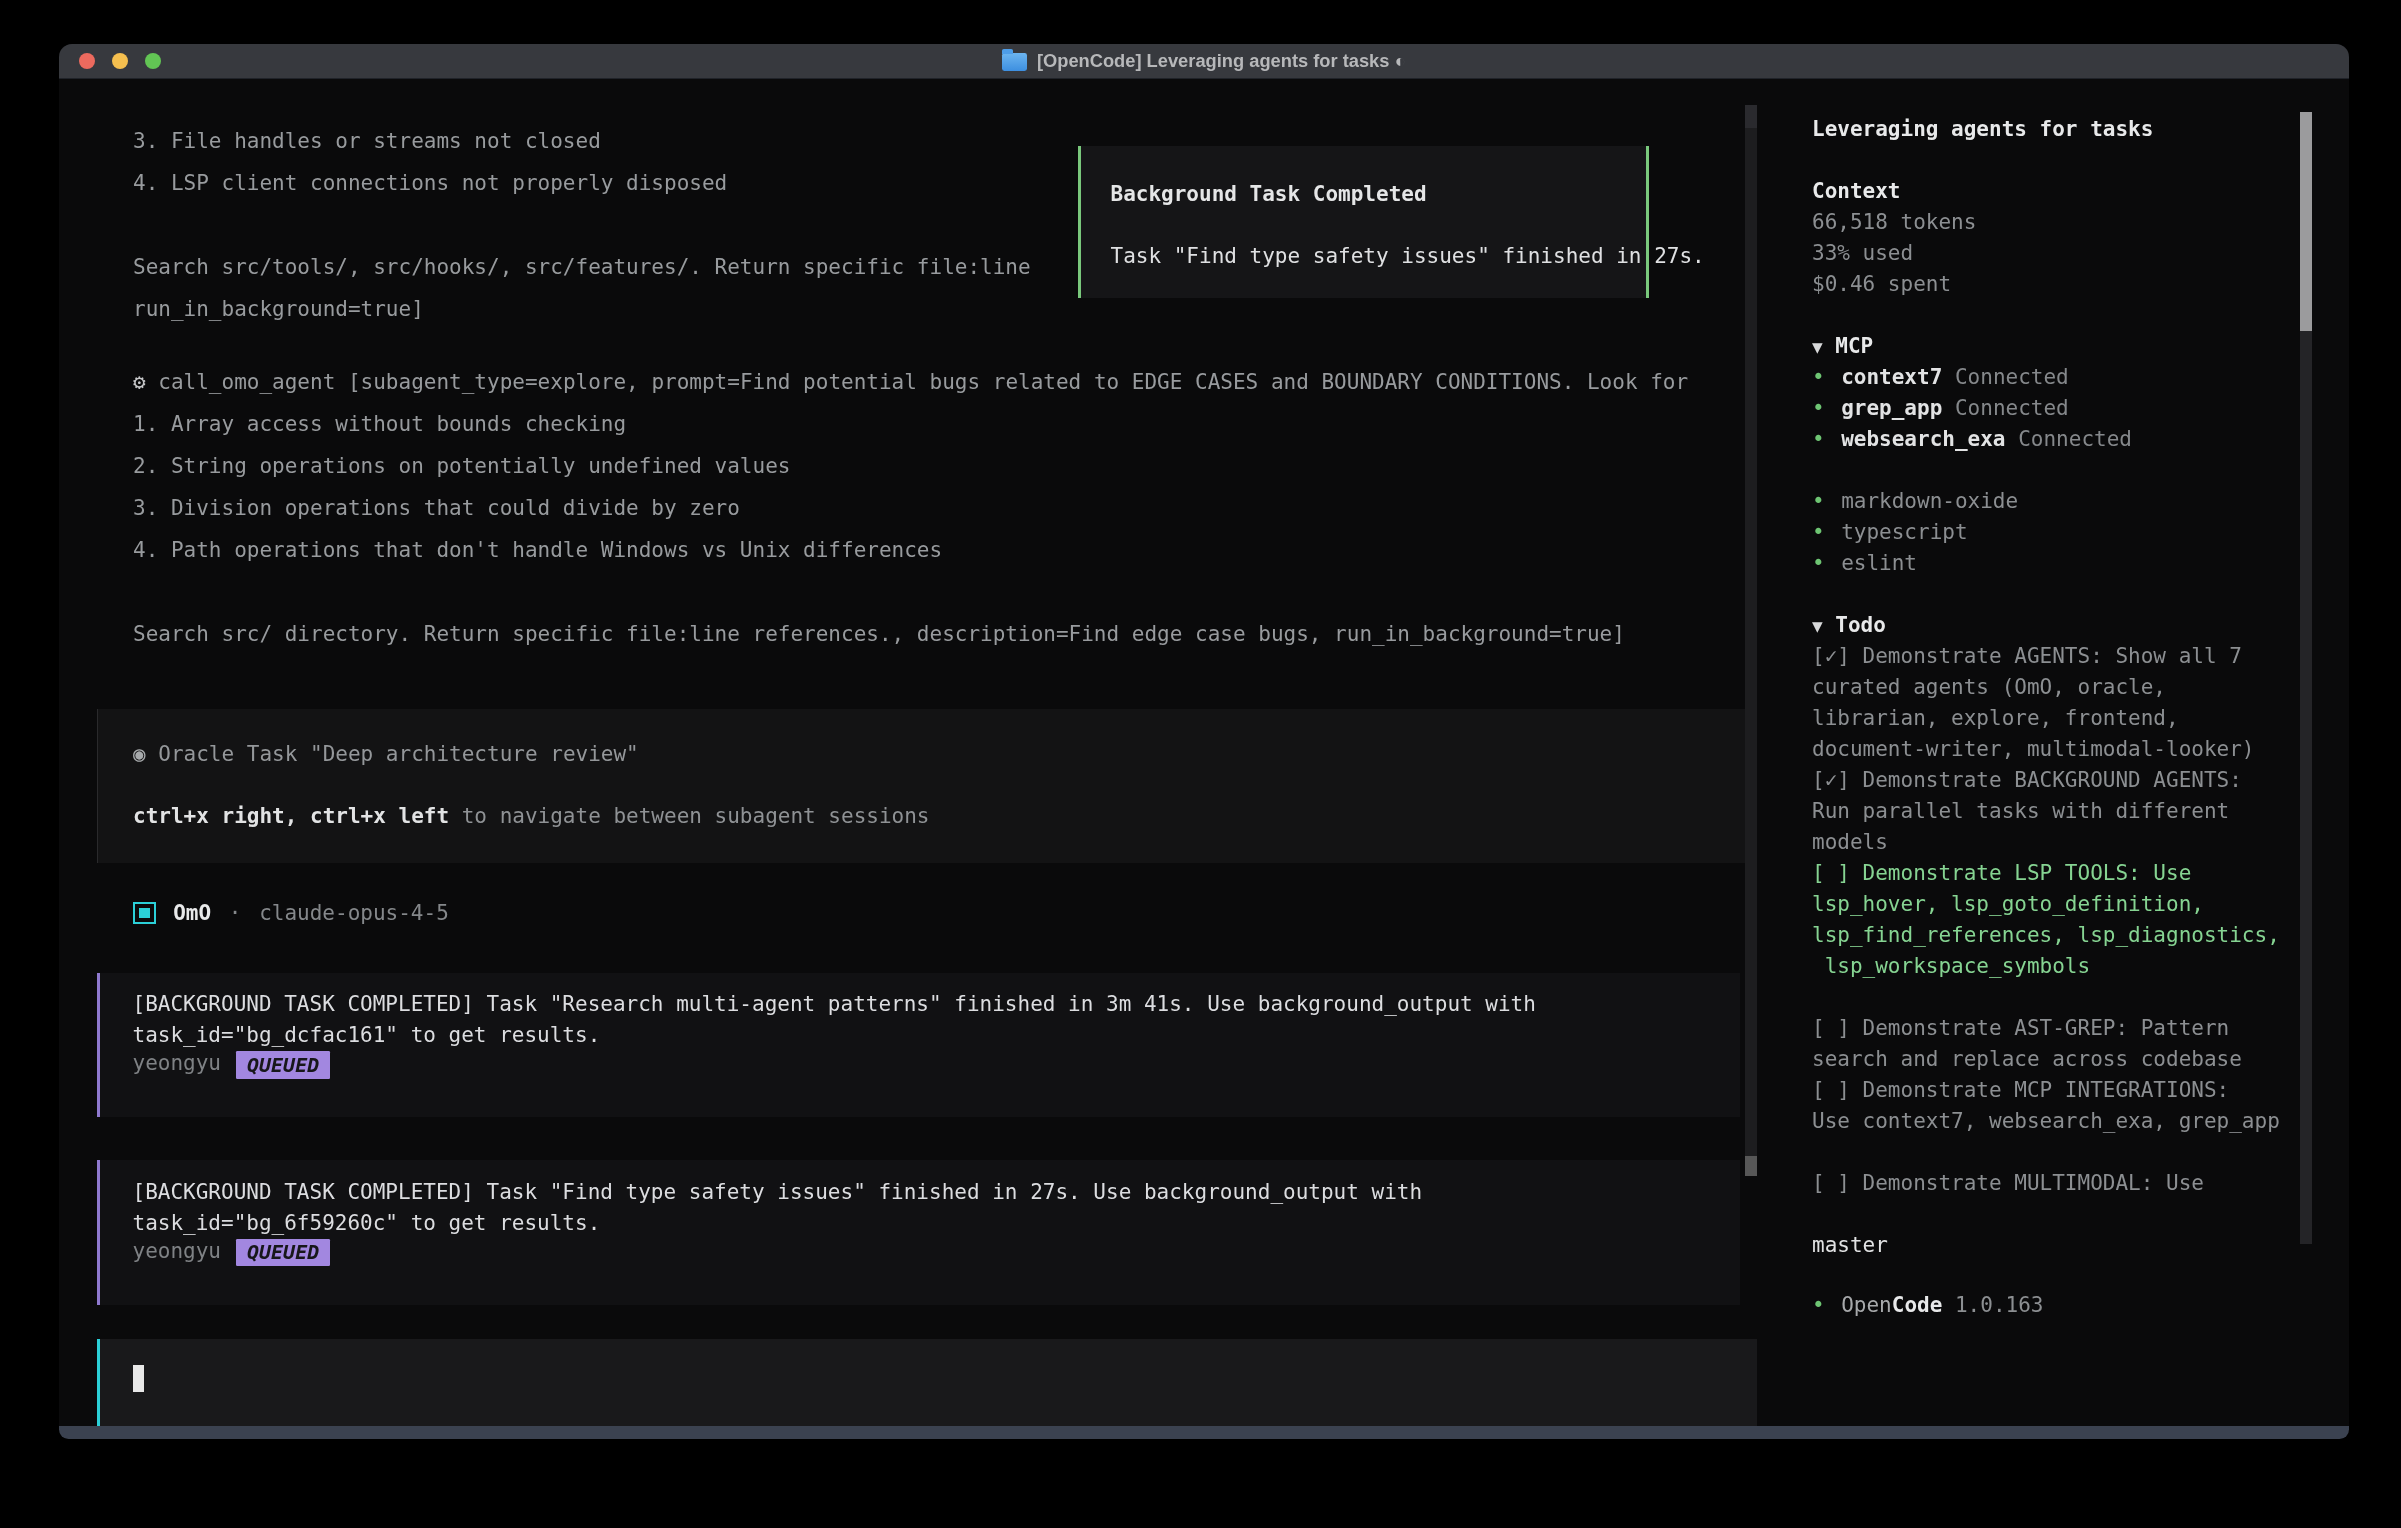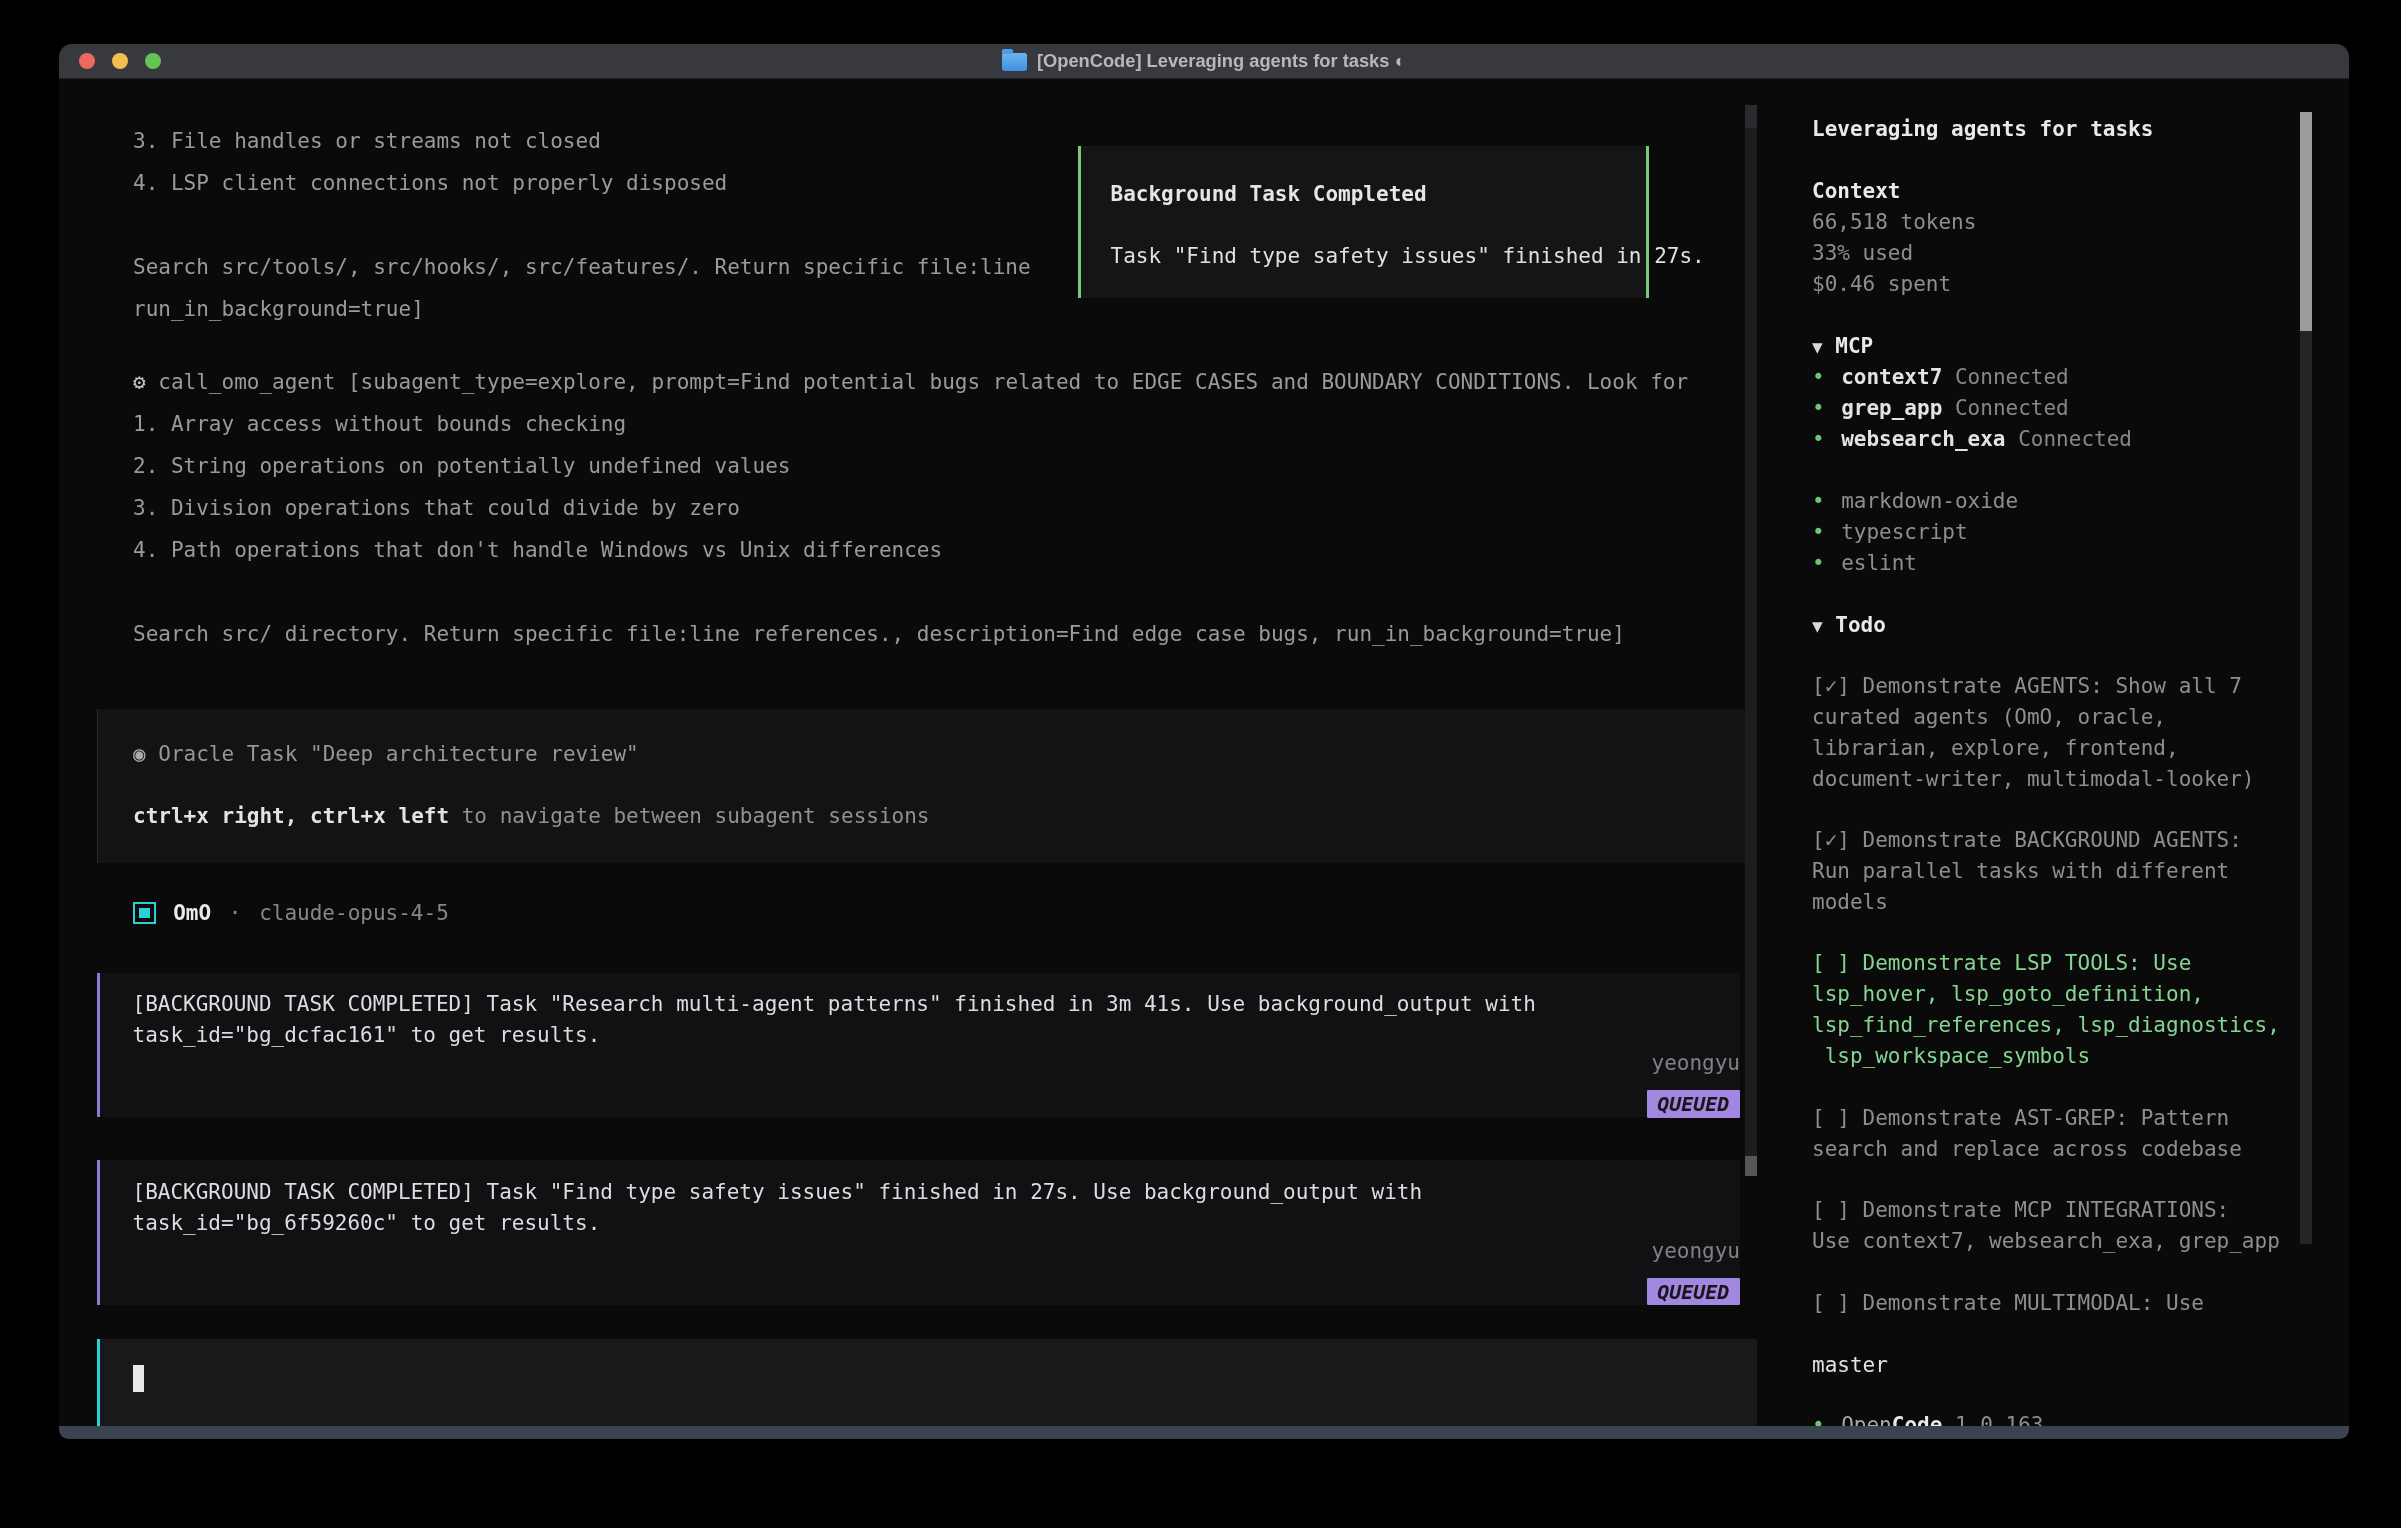--- a/index.html
+++ b/index.html
@@ -54,21 +54,21 @@
   .omo-ic { width:22.5px; height:22.5px; border:2.4px solid #2bd0d8; display:flex; align-items:center; justify-content:center; }
   .omo-ic .inner { width:10.6px; height:10.6px; background:#2bd0d8; }
   .agent-name { color:#e8e9ea; font-weight:bold; }
   .agent-sep, .agent-model { color:#85888b; }
 
   
   .msgbox { margin-top:44px; width:1643px; background:#111113; border-left:3.5px solid #8f79cf;
             padding:16.5px 0 35px 32.5px; }
   .msgbox.second { margin-top:43px; }
   .msg-line { height:31px; line-height:31px; color:#dcdde0; white-space:pre; }
-  .msg-meta { height:31px; display:flex; align-items:flex-end; gap:15.4px;flex-direction:column; }
+  .msg-meta { height:31px; display:flex; align-items:flex-start; gap:15.4px; }
   .msg-author { color:#7f8285; }
   .badge { background:#a287e0; color:#17171a; font-weight:bold; font-size:20px;
            padding:1.8px 10.6px; border-radius:1.2px;font-style:italic; }
 
   
   .inputbox { margin-top:34px; width:1660px; height:142px; background:#19191b; border-left:3.5px solid #2bd0d8;
               padding:26.6px 17.7px 16.5px 32.5px; display:flex; flex-direction:column; }
   .cursor { width:11.8px; height:27px; background:#e8e8e8; }
   .input-meta { margin-top:auto; display:flex; gap:13px; white-space:pre; }
   .input-agent { color:#2bd0d8; }
@@ -89,21 +89,21 @@
   .sidebar { position:absolute; left:1753px; top:37px; width:479px; }
   .sb-line { height:31px; line-height:31px; white-space:pre; }
   .sb-title { padding-top:32.5px; height:64px; line-height:31px; color:#e8e9ea; font-weight:bold; }
   .sb-head { color:#e8e9ea; font-weight:bold; }
   .sb-gray { color:#8c8f92; }
   .sb-item { height:31px; line-height:31px; display:flex; gap:16.5px; white-space:pre; }
   .sb-bullet { color:#6ec573; }
   .sb-name { color:#e2e3e4; font-weight:bold; }
   .sb-status { color:#85888b; }
   .tri { color:#d8d9da; font-size:17.7px; }
-  .todo-item { white-space:pre-wrap; line-height:31px; color:#8c8f92;margin-top:30px; }
+  .todo-item { white-space:pre-wrap; line-height:31px; color:#8c8f92; }
   .todo-item.active { color:#86d492; }
   .todo-item.gap-before { margin-top:31px; }
   .ws-line { height:31px; line-height:31px; white-space:pre; }
   .ws-prefix { color:#8c8f92; }
   .ws-strong { color:#e2e3e4; }
   .version-line { margin-top:28px; height:31px; display:flex; align-items:center; gap:16.5px; white-space:pre; }
   .ver-open { color:#a7a9ab; }
   .ver-code { color:#e8e9ea; font-weight:bold; }
   .ver-num { color:#8c8f92; }
 

